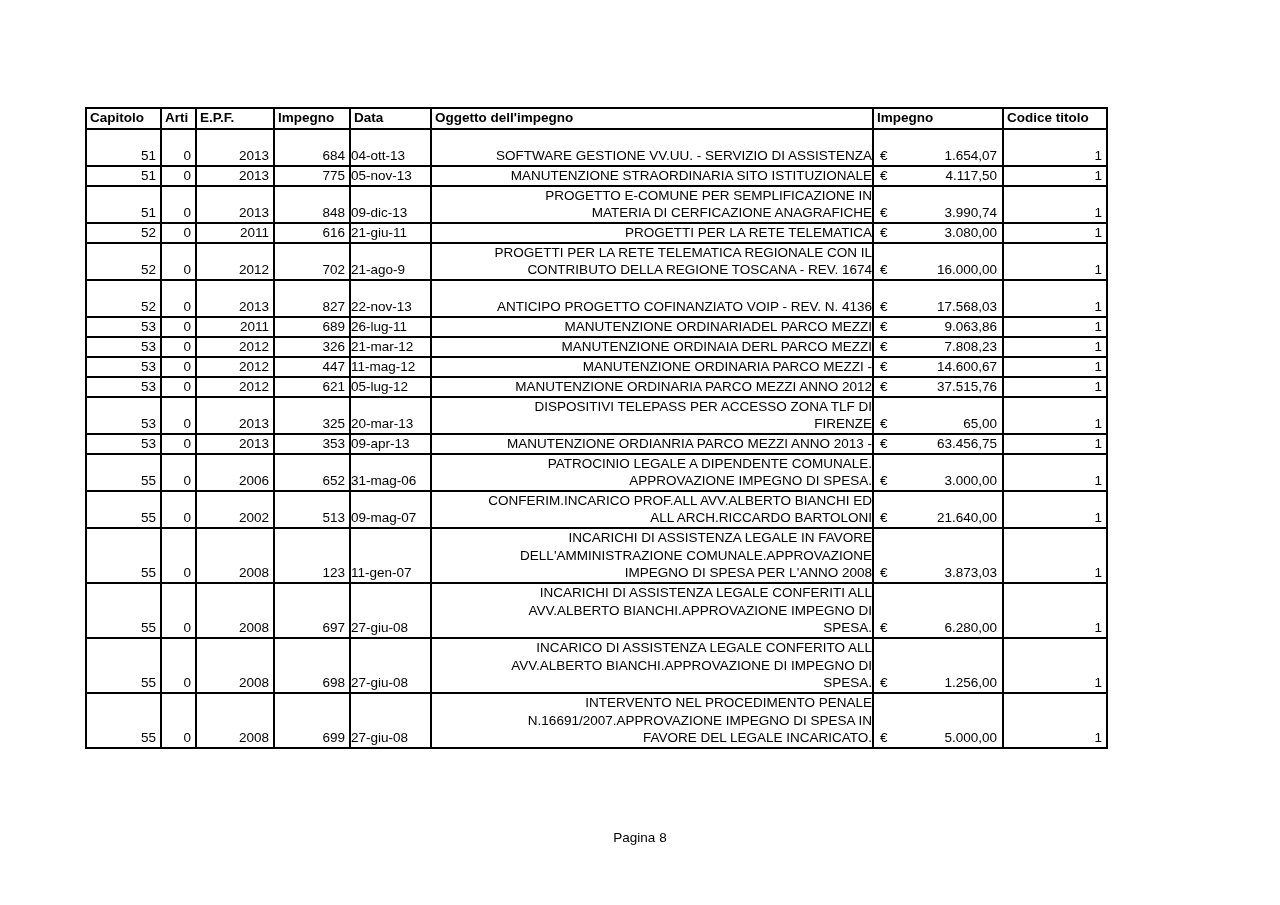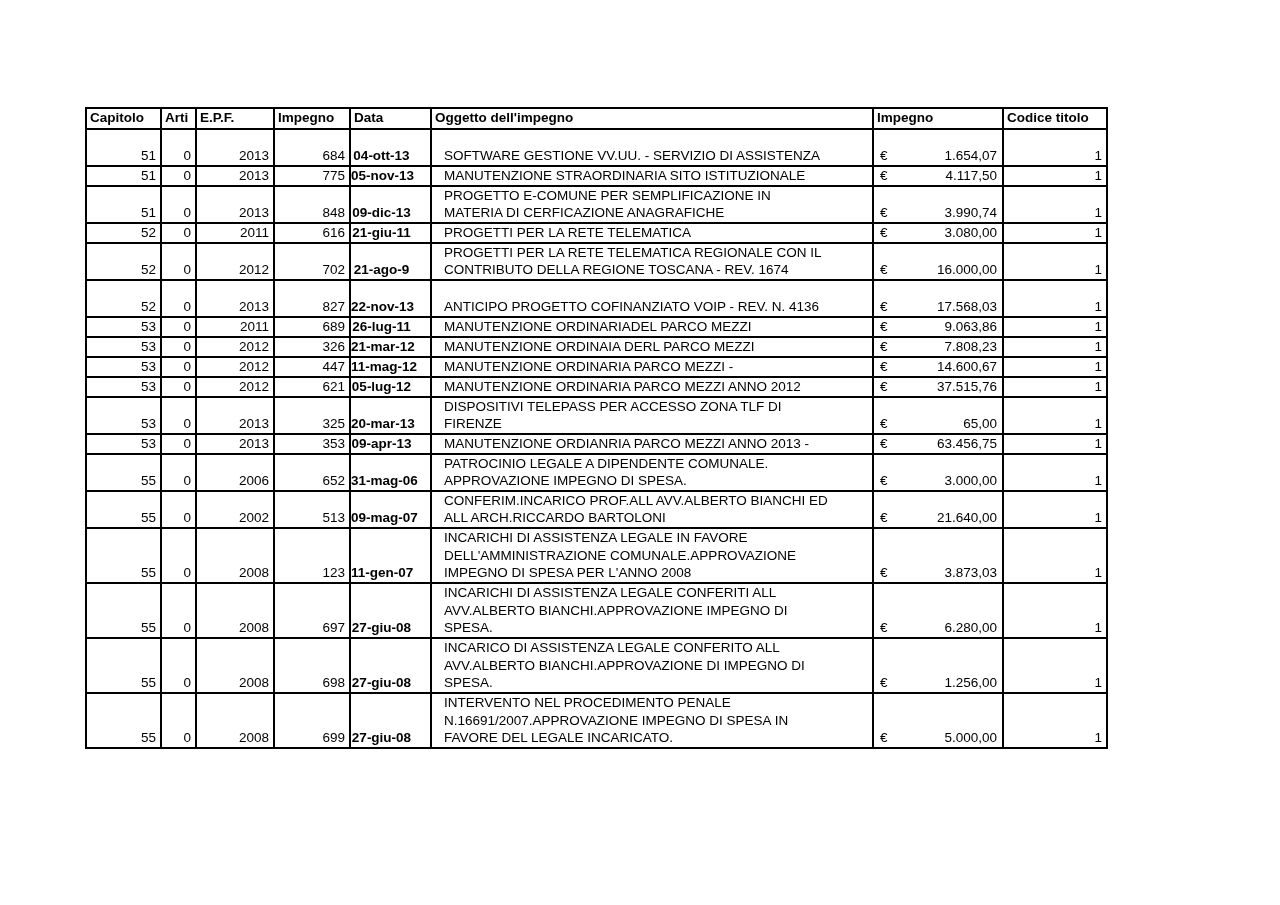--- a/index.html
+++ b/index.html
@@ -30,22 +30,22 @@
   }
   th{
     font-weight:bold;
     text-align:left;
     vertical-align:middle;
     height:17px;
     padding:0 1px 1px 3px;
     white-space:nowrap;
   }
   td.num{text-align:right;padding-right:4px;}
-  td.date{text-align:center;padding-right:18px;white-space:nowrap;font-weight:bold;}
-  td.oggetto{text-align:left;padding:0 12px;white-space:pre-line;}
+  td.date{text-align:left;padding-right:18px;white-space:nowrap;}
+  td.oggetto{text-align:right;padding:0 0;white-space:pre-line;}
   td.residuo .reswrap{
     display:flex;
     justify-content:space-between;
     align-items:flex-end;
     padding:0 5px 0 6px;
   }
   tr.h1 td{height:18px;}
   tr.h2 td{height:35px;}
   tr.h3 td{height:53px;}
   .footer{
@@ -365,14 +365,15 @@
             <div class="reswrap">
               <span>€</span>
               <span>5.000,00</span>
             </div>
           </td>
           <td class="num">1</td>
         </tr>
       </tbody>
   </table>
 
+  <div class="footer">Pagina 8</div>
 
 </div>
 
 </body></html>

